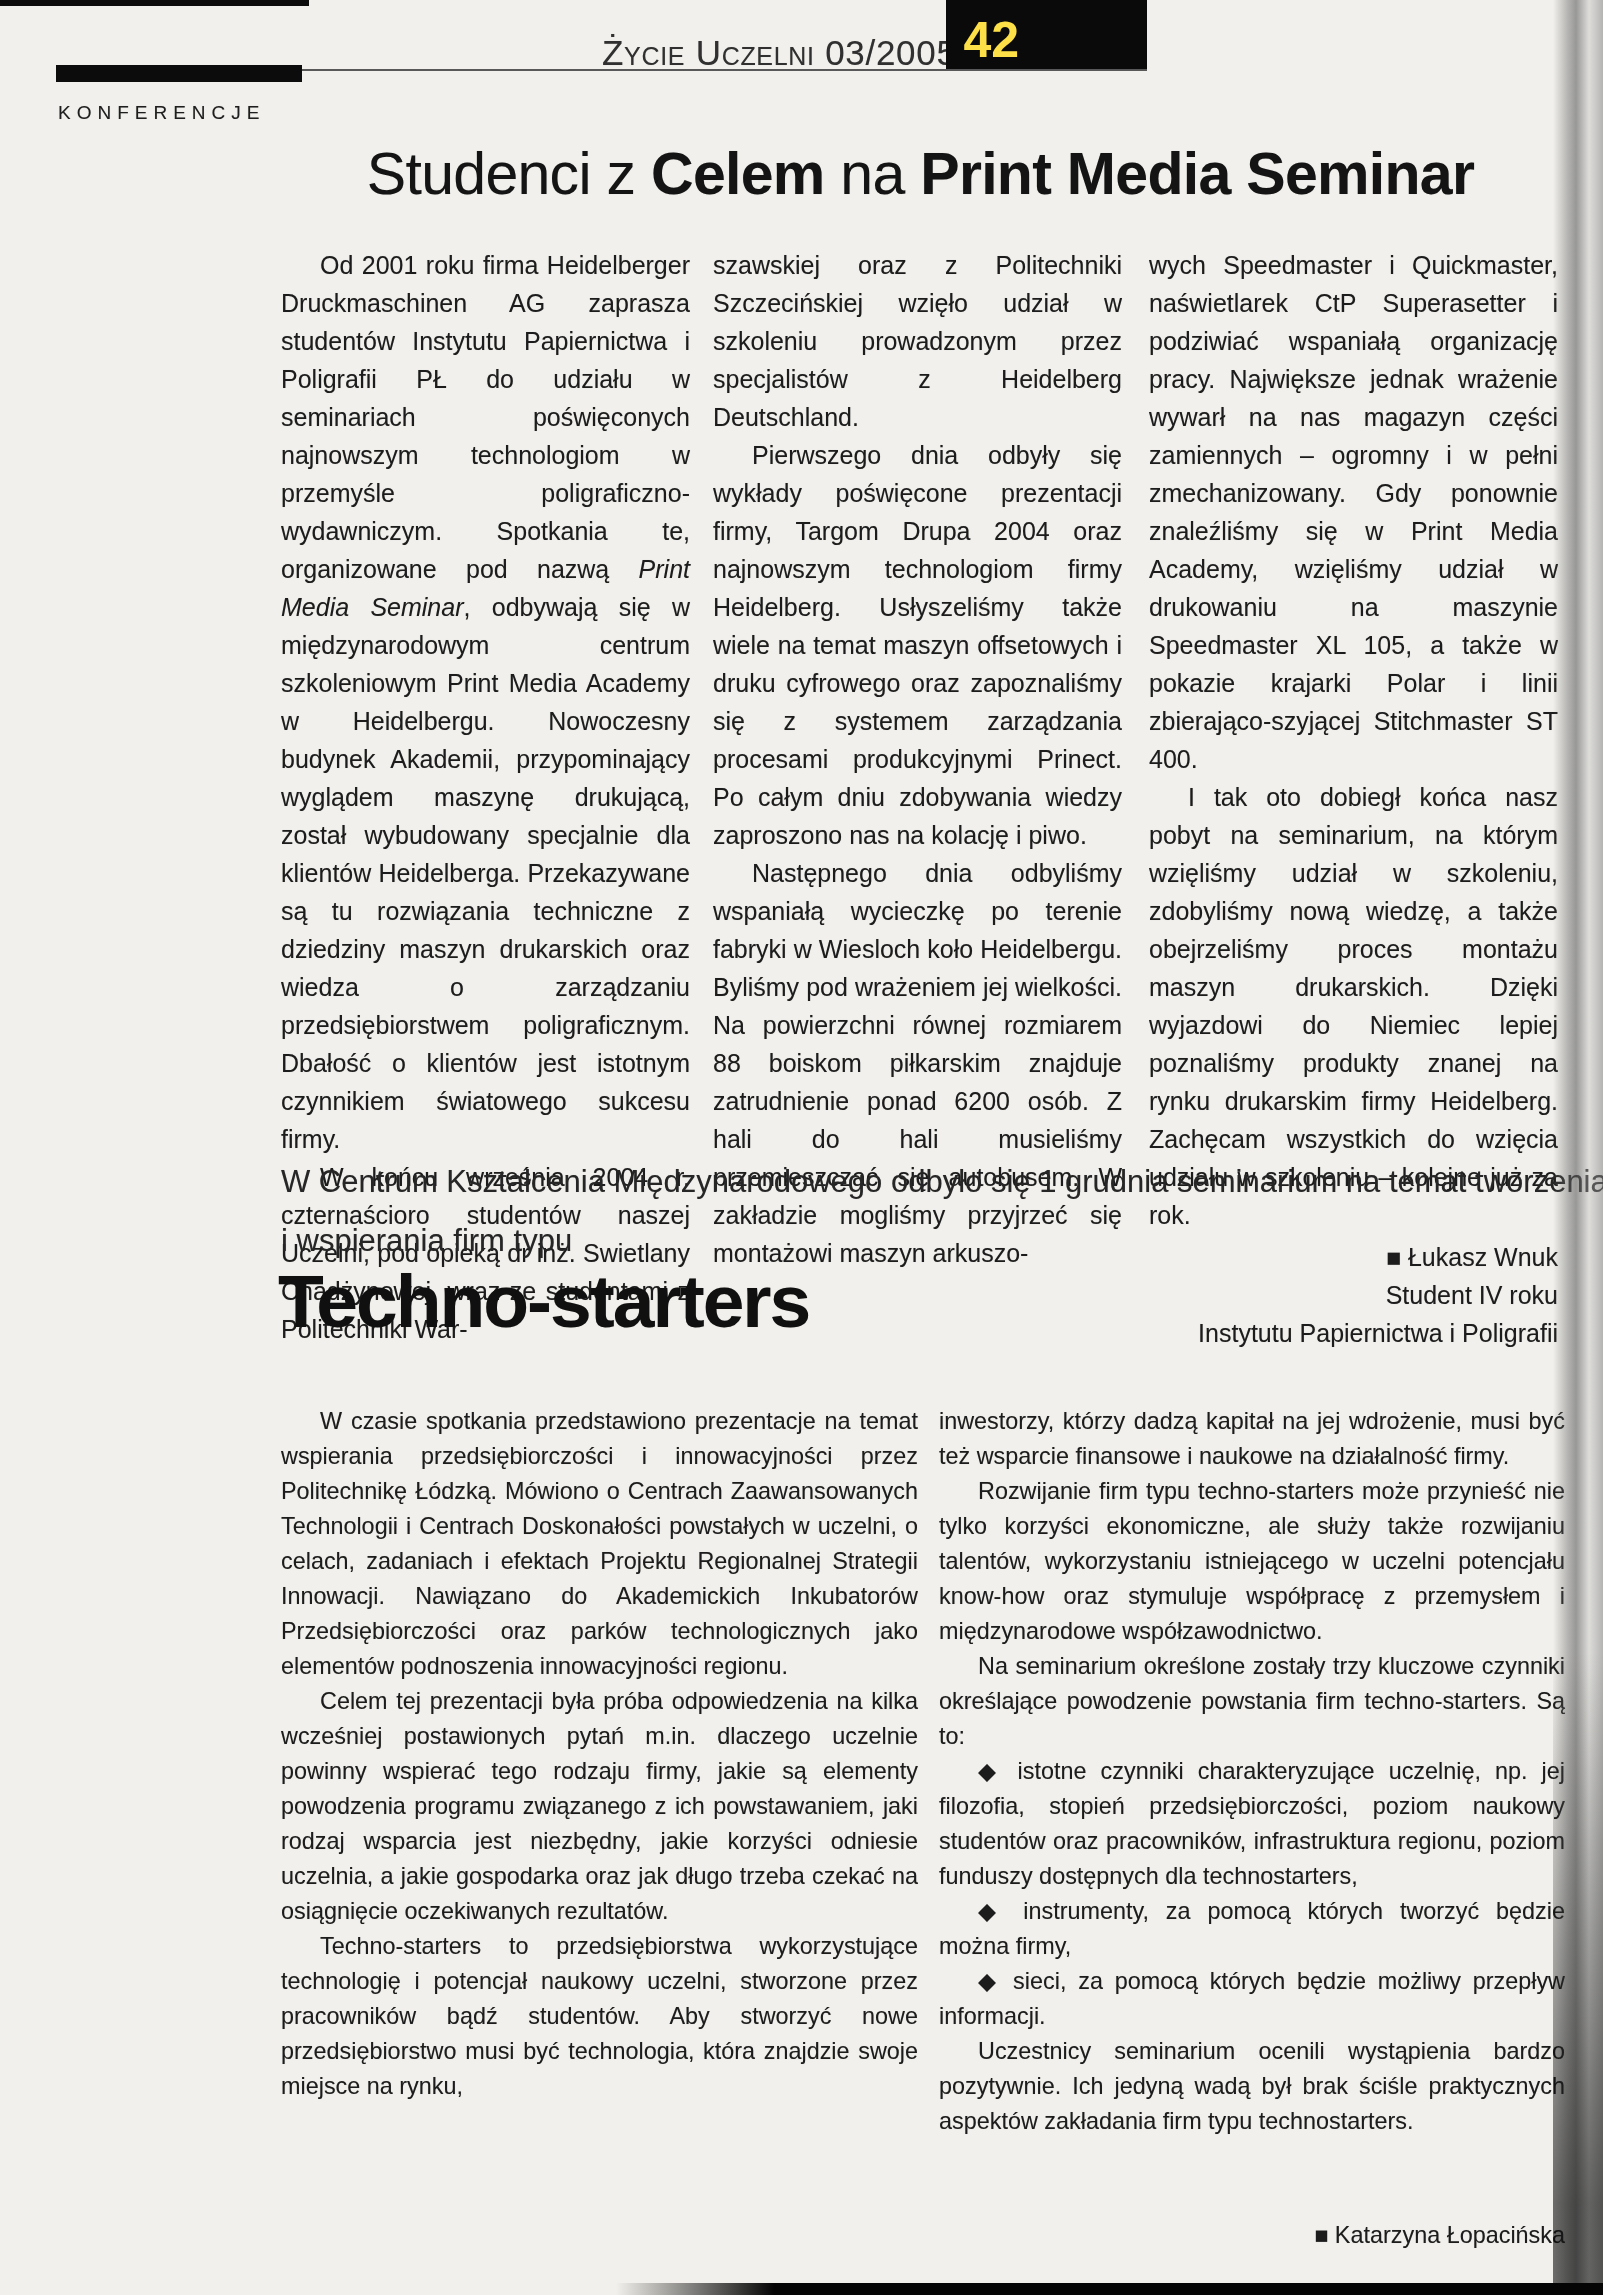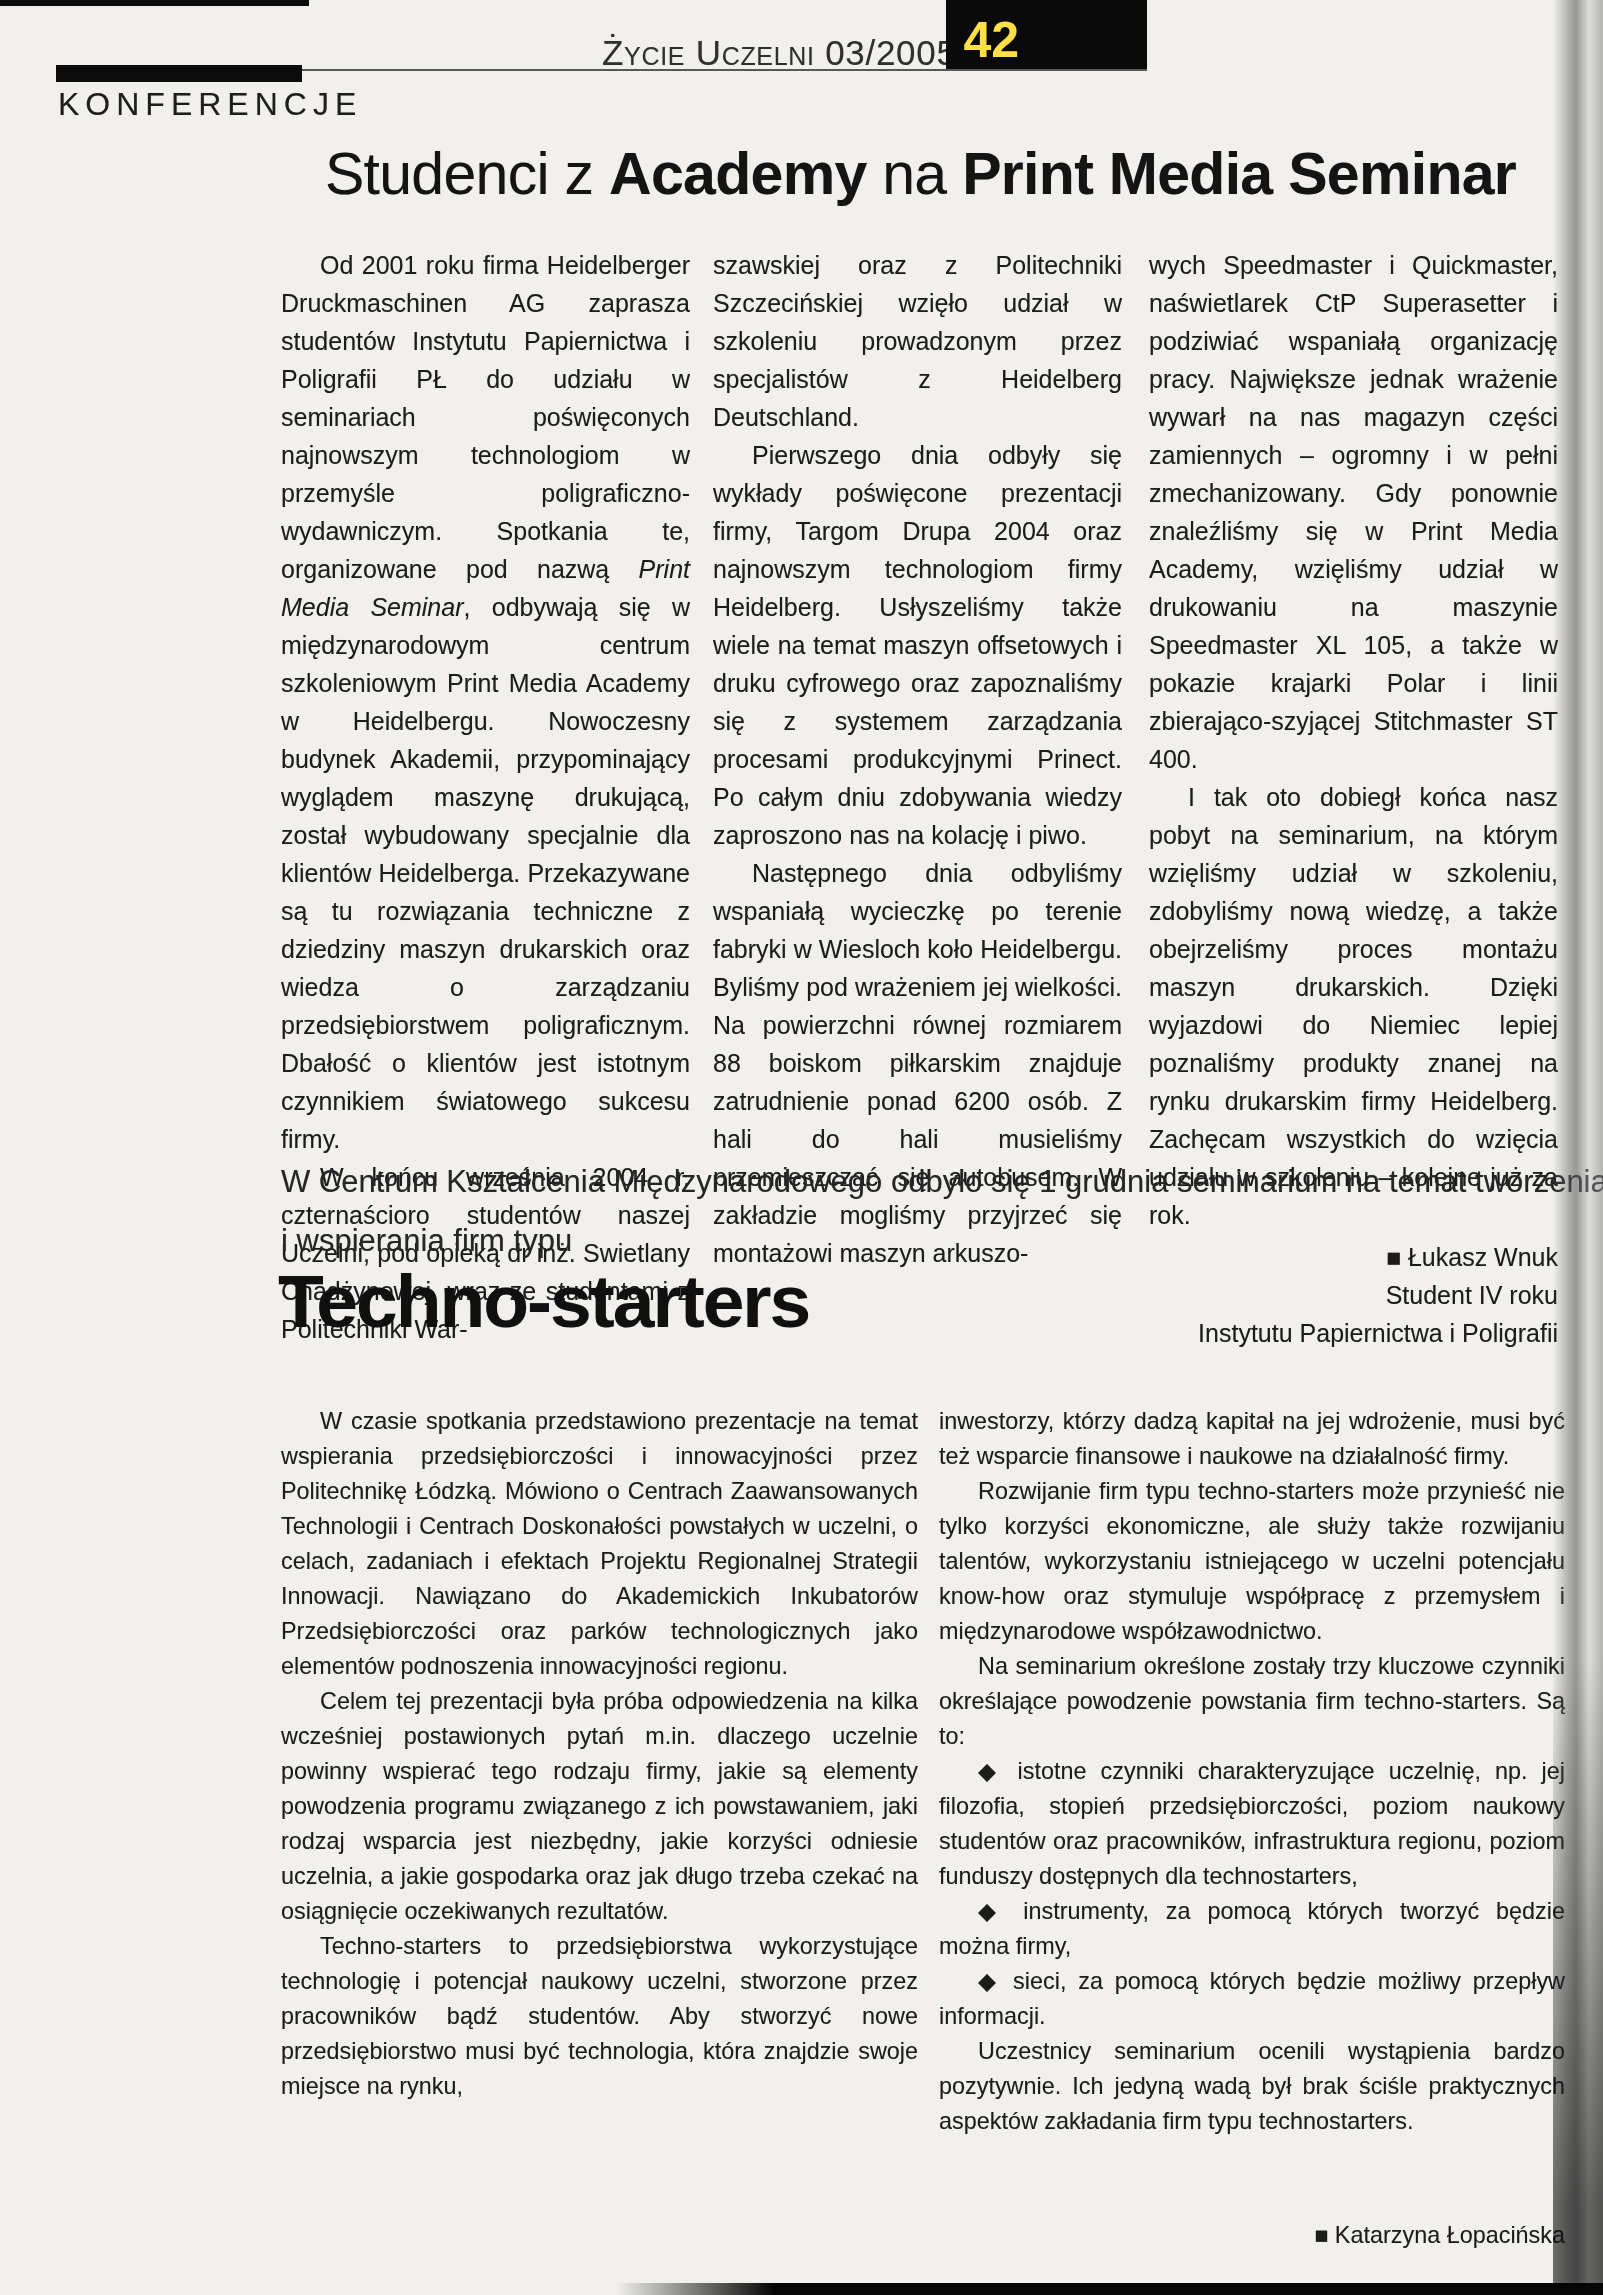--- a/index.html
+++ b/index.html
@@ -12,21 +12,21 @@
   
   .scan-top{position:absolute;left:0;top:0;width:309px;height:6px;background:#0c0c0c;}
   .journal{
     position:absolute;left:602px;top:33px;width:335px;text-align:right;
     font-variant:small-caps;font-size:35px;letter-spacing:0.7px;color:#303030;white-space:nowrap;
   }
   .pagebox{position:absolute;left:946px;top:0;width:201px;height:71px;background:#0a0a0a;}
   .pagebox span{position:absolute;left:17.4px;top:10.7px;font-size:50px;font-weight:700;color:#fde047;text-shadow:none;}
   .hrule{position:absolute;left:119px;top:69px;width:1028px;height:2px;background:#585858;}
   .secbar{position:absolute;left:56px;top:65px;width:246px;height:16.7px;background:#0c0c0c;}
-  .seclabel{position:absolute;left:58px;top:86px;font-size:32px;letter-spacing:6px;color:#1e1e1e;white-space:nowrap;text-align:right;}
+  .seclabel{position:absolute;left:58px;top:102px;font-size:19px;letter-spacing:6px;color:#1e1e1e;white-space:nowrap;text-align:right;}
   
   .title1{
     position:absolute;left:281px;top:140px;width:1279px;margin:0;
     text-align:center;white-space:nowrap;
     font-size:59px;font-weight:400;letter-spacing:-0.7px;color:#141414;
   }
   .title1 .b{font-weight:800;}
   .col{position:absolute;top:246px;width:409px;text-align:justify;font-size:25px;line-height:38px;}
   .c1{left:281px}.c2{left:713px}.c3{left:1149px}
   .para{margin:0;padding:0;}
@@ -70,21 +70,21 @@
   <div class="journal">Życie Uczelni 03/2005</div>
 
   <div class="pagebox">
     <span>42</span>
   </div>
 
   <div class="hrule"></div>
   <div class="secbar"></div>
   <div class="seclabel">KONFERENCJE</div>
 
-  <h1 class="title1"><span>Studenci z </span><span class="b">Academy</span><span> na </span><span class="b">Print Media Seminar</span></h1>
+  <h1 class="title1"><span>Studenci z </span><span class="b">Celem</span><span> na </span><span class="b">Print Media Seminar</span></h1>
 
   <div class="col c1">
       <p class="para ind"><span>Od 2001 roku firma Heidelberger Druckmaschinen AG zaprasza studentów Instytutu Papiernictwa i Poligrafii PŁ do udziału w seminariach poświęconych najnowszym technologiom w przemyśle poligraficzno-wydawniczym. Spotkania te, organizowane pod nazwą </span><span class="i">Print Media Seminar</span><span>, odbywają się w międzynarodowym centrum szkoleniowym Print Media Academy w Heidelbergu. Nowoczesny budynek Akademii, przypominający wyglądem maszynę drukującą, został wybudowany specjalnie dla klientów Heidelberga. Przekazywane są tu rozwiązania techniczne z dziedziny maszyn drukarskich oraz wiedza o zarządzaniu przedsiębiorstwem poligraficznym. Dbałość o klientów jest istotnym czynnikiem światowego sukcesu firmy.</span></p>
       <p class="para ind"><span>W końcu września 2004 r. czternaścioro studentów naszej Uczelni, pod opieką dr inż. Swietlany Chadżynowej, wraz ze studentami z Politechniki War-</span></p>
     </div>
   <div class="col c2">
       <p class="para"><span>szawskiej oraz z Politechniki Szczecińskiej wzięło udział w szkoleniu prowadzonym przez specjalistów z Heidelberg Deutschland.</span></p>
       <p class="para ind"><span>Pierwszego dnia odbyły się wykłady poświęcone prezentacji firmy, Targom Drupa 2004 oraz najnowszym technologiom firmy Heidelberg. Usłyszeliśmy także wiele na temat maszyn offsetowych i druku cyfrowego oraz zapoznaliśmy się z systemem zarządzania procesami produkcyjnymi Prinect. Po całym dniu zdobywania wiedzy zaproszono nas na kolację i piwo.</span></p>
       <p class="para ind"><span>Następnego dnia odbyliśmy wspaniałą wycieczkę po terenie fabryki w Wiesloch koło Heidelbergu. Byliśmy pod wrażeniem jej wielkości. Na powierzchni równej rozmiarem 88 boiskom piłkarskim znajduje zatrudnienie ponad 6200 osób. Z hali do hali musieliśmy przemieszczać się autobusem. W zakładzie mogliśmy przyjrzeć się montażowi maszyn arkuszo-</span></p>
     </div>

